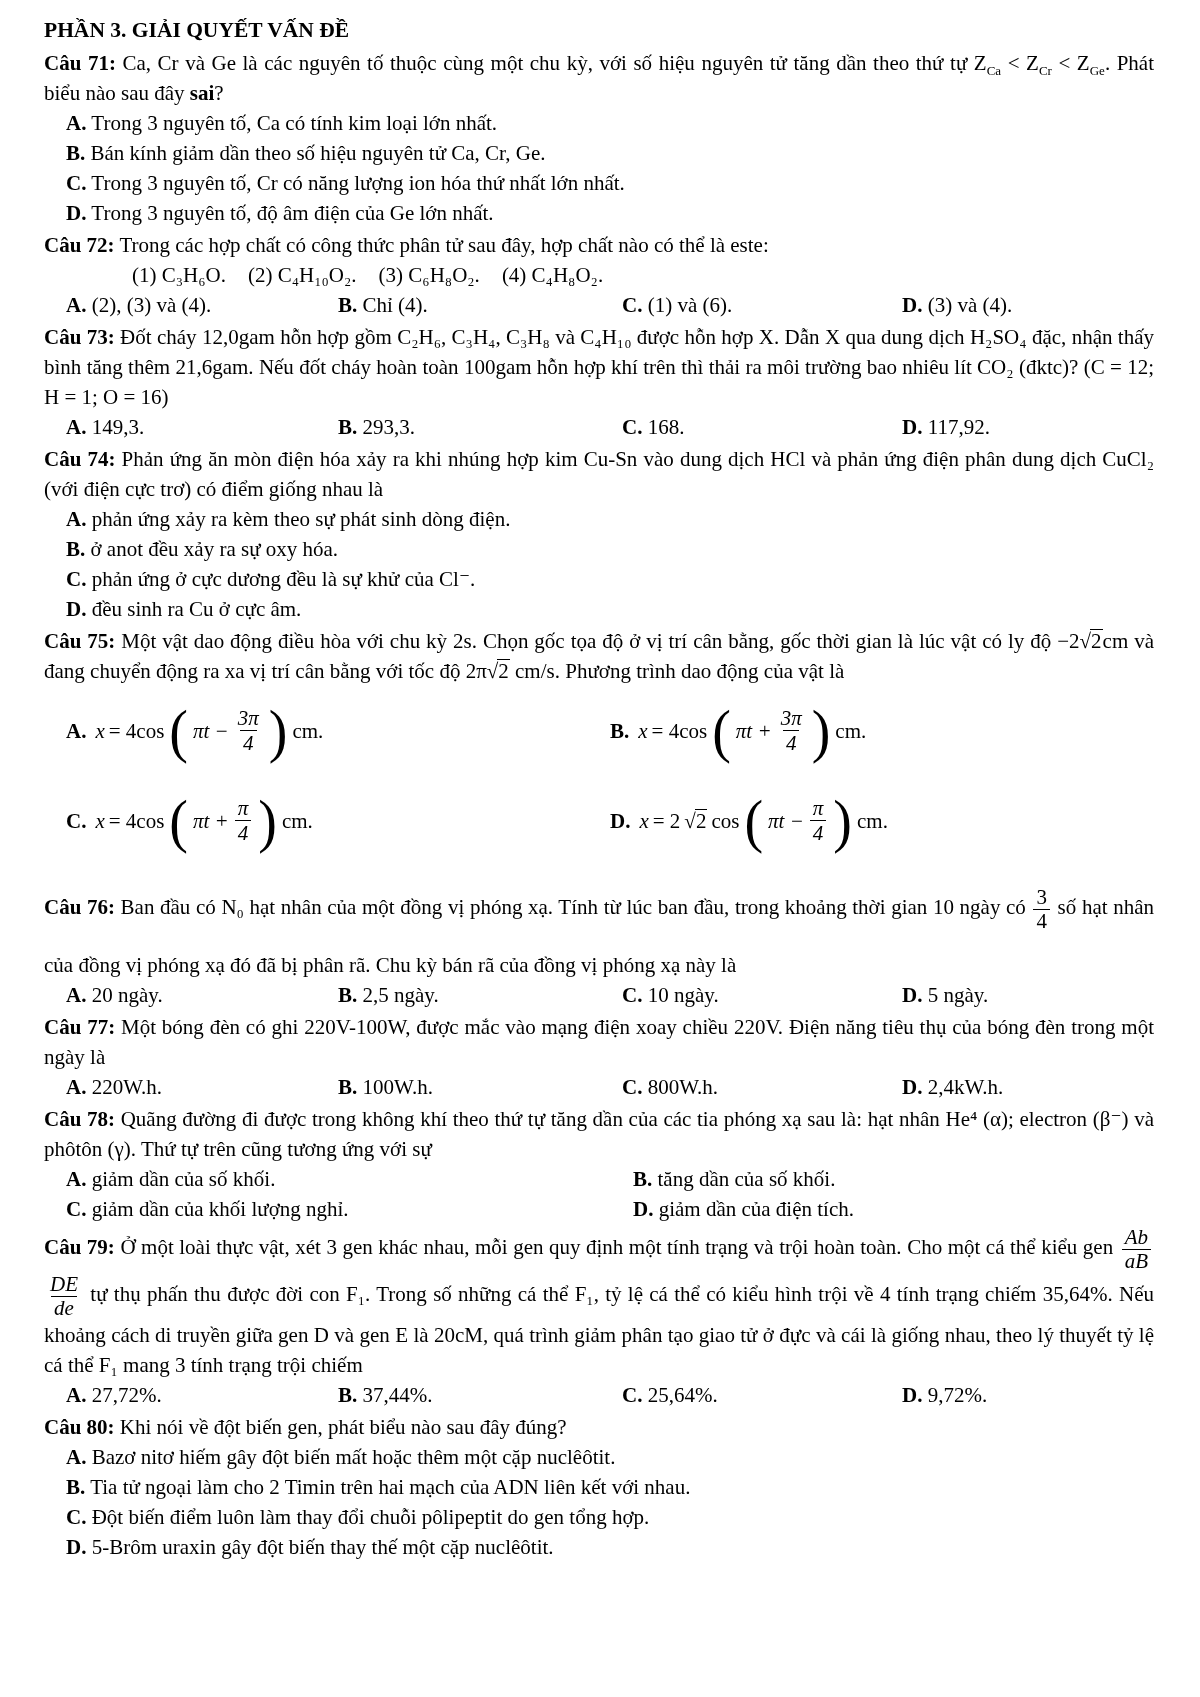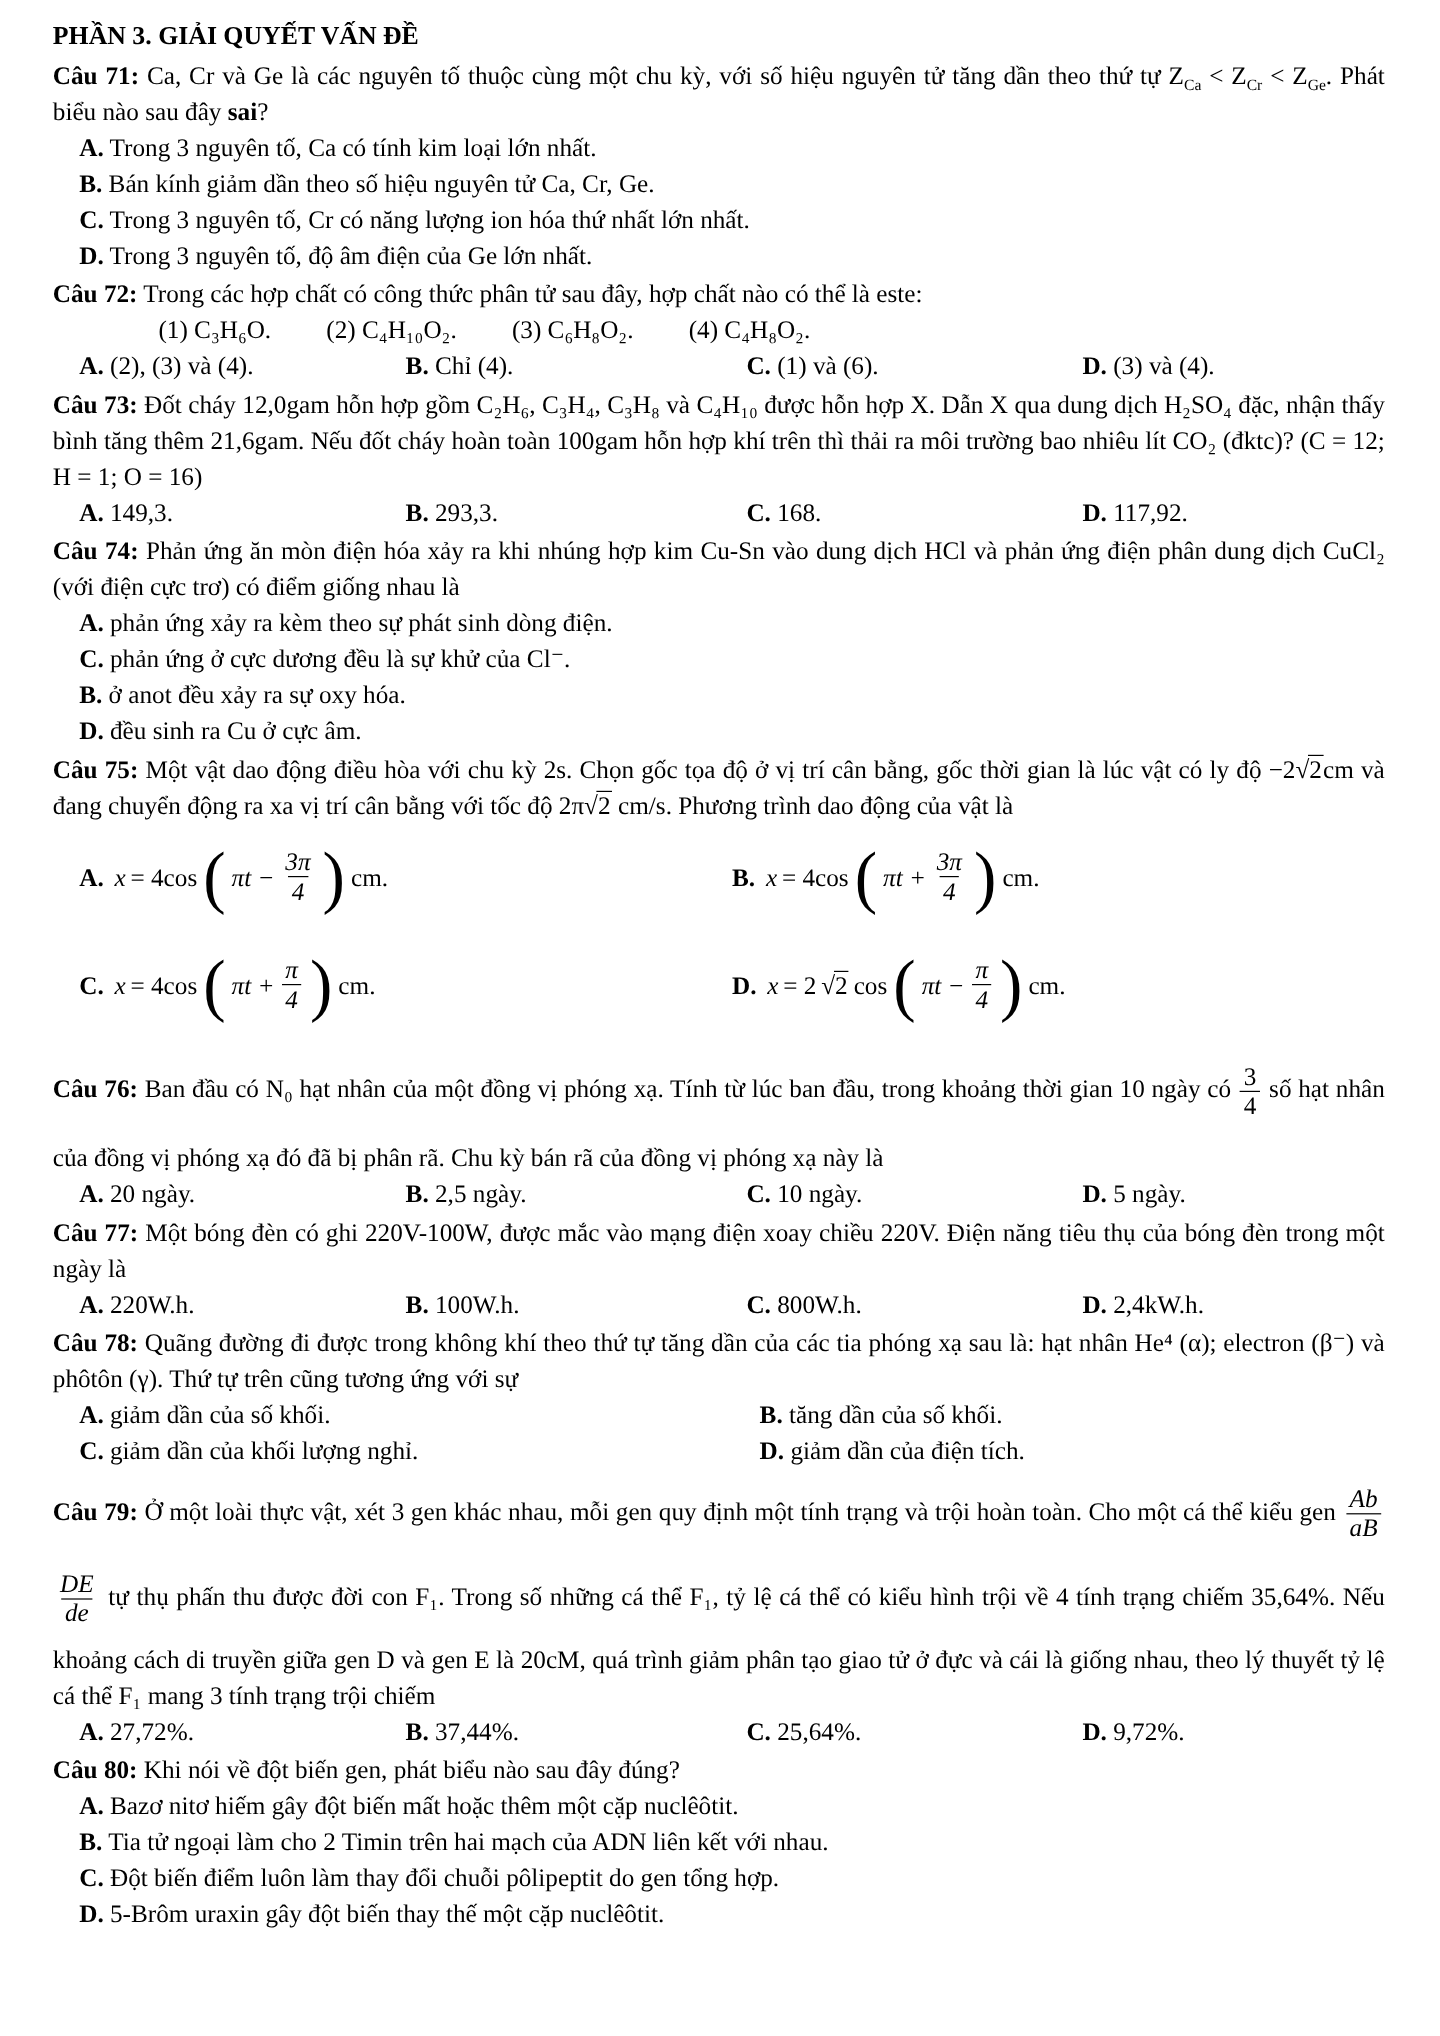--- a/index.html
+++ b/index.html
@@ -15,31 +15,31 @@
   .doc-title{font-weight:bold;font-size:21.5px;margin:0 0 3px 0;}
   .q{margin:0 0 2px 0;}
   p.stem{margin:0;text-align:justify;}
   .qlabel{font-weight:bold;}
   .bold{font-weight:bold;}
   sub{font-size:0.62em;line-height:0;}
   .optline{padding-left:22px;}
   .orow4{display:grid;grid-template-columns:272px 284px 280px 1fr;padding-left:22px;}
   .orow2{display:grid;grid-template-columns:567px 1fr;padding-left:22px;}
   .olabel{font-weight:bold;}
-  .fline{display:flex;gap:46px;padding-left:88px;}
+  .fline{display:flex;gap:22px;padding-left:88px;}
   
   .sq{white-space:nowrap;}
   .sq .rad{letter-spacing:-1px;}
   .sq .ov{display:inline-block;border-top:1.4px solid #000;line-height:1.05;padding:0 1px;}
   
   .frac{display:inline-flex;flex-direction:column;align-items:center;vertical-align:middle;
         line-height:23px;margin:17px 2px;text-align:center;}
   .frac .fden{border-top:1.4px solid #000;padding:0 3px;}
   .frac .fnum{padding:0 3px;}
-  .gfrac{font-style:italic;margin:12px 3px;}
+  .gfrac{font-style:italic;margin:0 3px;}
   
   .mrow{display:grid;grid-template-columns:1fr 1fr;padding-left:22px;margin:3px 0 7px 0;}
   .mopt{display:flex;align-items:center;gap:4px;min-height:76px;}
   .mopt .olabel{margin-right:5px;}
   .mit{font-style:italic;}
   .bigp{display:inline-block;font-size:56px;line-height:0;font-weight:400;
         transform:scaleY(1.04);margin:0 1px;font-family:"Liberation Serif","DejaVu Serif",serif;}
   .mfrac{line-height:24px;}
 </style>
 </head>
@@ -79,22 +79,22 @@
       <span><span class="olabel">A.</span> <span>149,3.</span></span>
       <span><span class="olabel">B.</span> <span>293,3.</span></span>
       <span><span class="olabel">C.</span> <span>168.</span></span>
       <span><span class="olabel">D.</span> <span>117,92.</span></span>
     </div>
   </div>
 
   <div class="q">
     <p class="stem"><span class="qlabel">Câu 74:</span> <span>Phản ứng ăn mòn điện hóa xảy ra khi nhúng hợp kim Cu-Sn vào dung dịch HCl và phản ứng điện phân dung dịch CuCl₂ (với điện cực trơ) có điểm giống nhau là</span></p>
     <div class="optline"><span class="olabel">A.</span> <span>phản ứng xảy ra kèm theo sự phát sinh dòng điện.</span></div>
+    <div class="optline"><span class="olabel">B.</span> <span>ở anot đều xảy ra sự oxy hóa.</span></div>
     <div class="optline"><span class="olabel">C.</span> <span>phản ứng ở cực dương đều là sự khử của Cl⁻.</span></div>
-    <div class="optline"><span class="olabel">B.</span> <span>ở anot đều xảy ra sự oxy hóa.</span></div>
     <div class="optline"><span class="olabel">D.</span> <span>đều sinh ra Cu ở cực âm.</span></div>
   </div>
 
   <div class="q">
     <p class="stem"><span class="qlabel">Câu 75:</span> <span>Một vật dao động điều hòa với chu kỳ 2s. Chọn gốc tọa độ ở vị trí cân bằng, gốc thời gian là lúc vật có ly độ −2</span><span class="sq"><span class="rad">√</span><span class="ov">2</span></span><span>cm và đang chuyển động ra xa vị trí cân bằng với tốc độ 2π</span><span class="sq"><span class="rad">√</span><span class="ov">2</span></span><span> cm/s. Phương trình dao động của vật là</span></p>
     <div class="mrow">
       <span class="mopt">
         <span class="olabel">A.</span>
           <span class="mit">x</span>
           <span>= 4cos</span>

